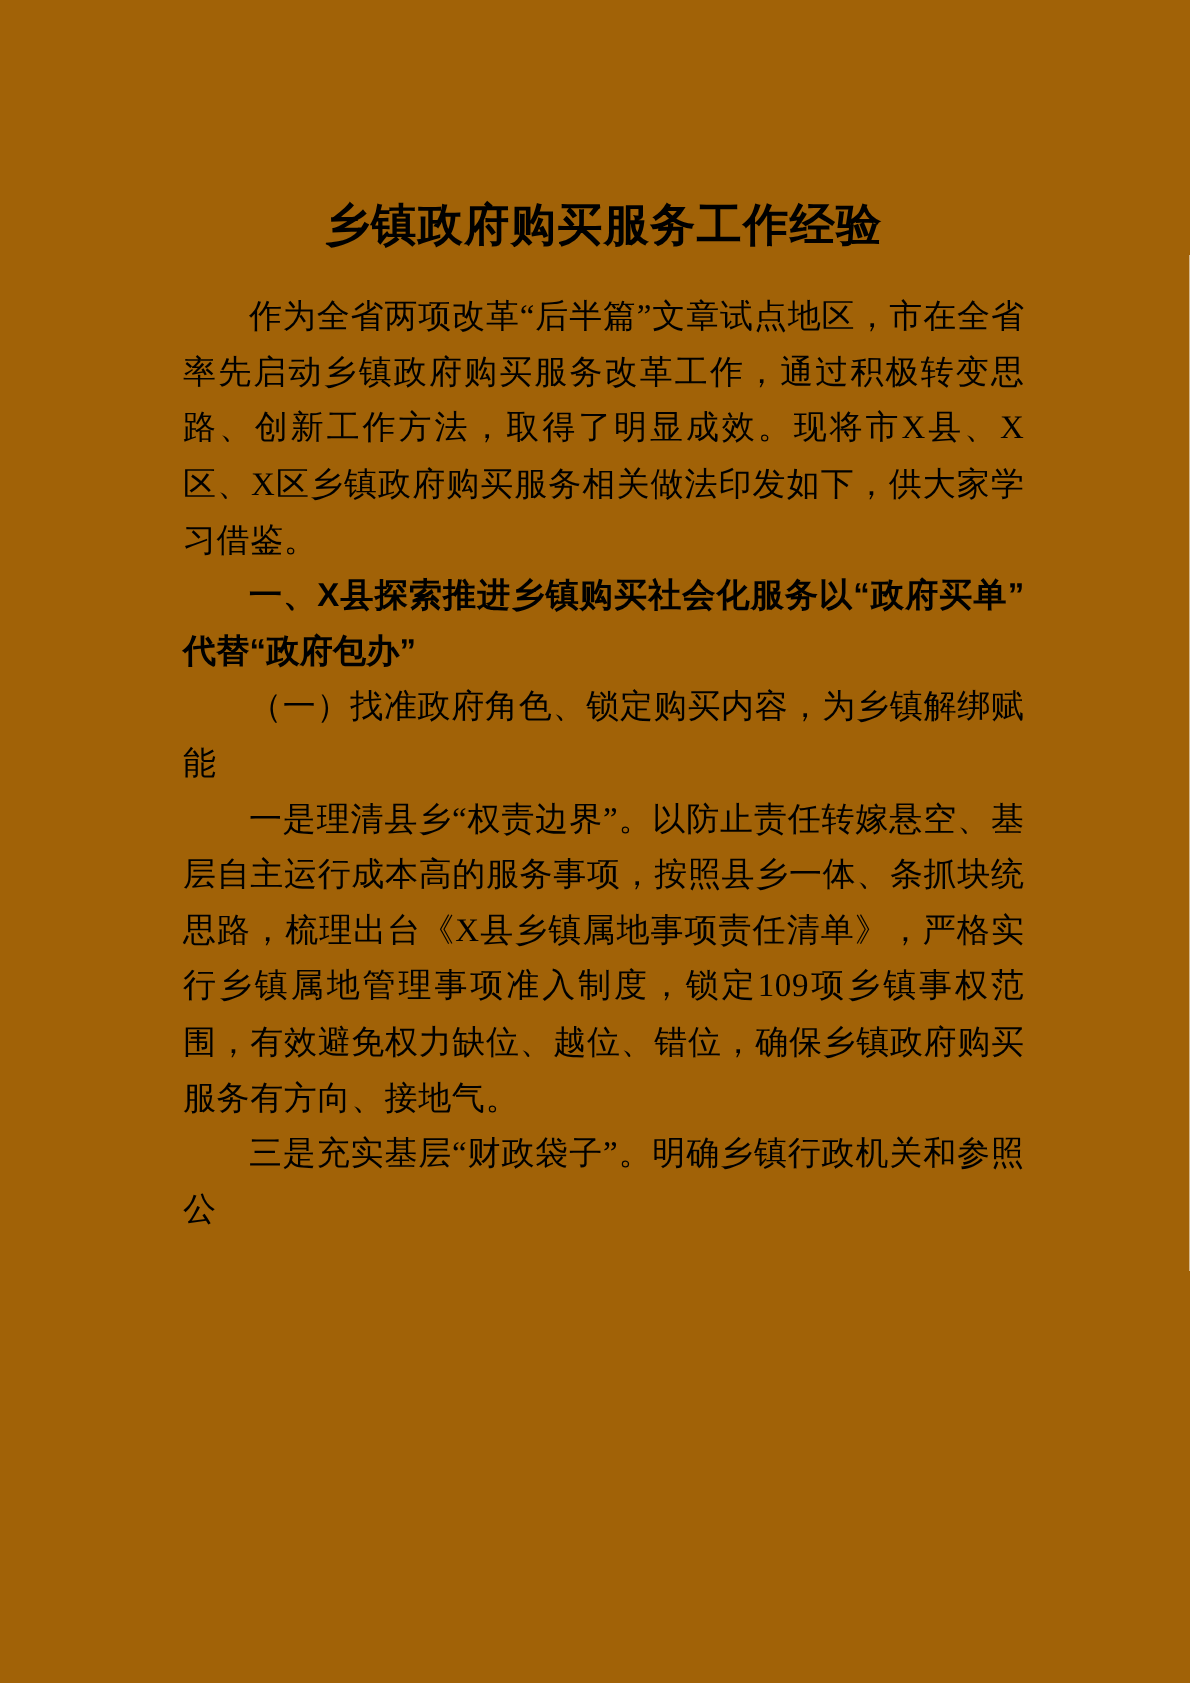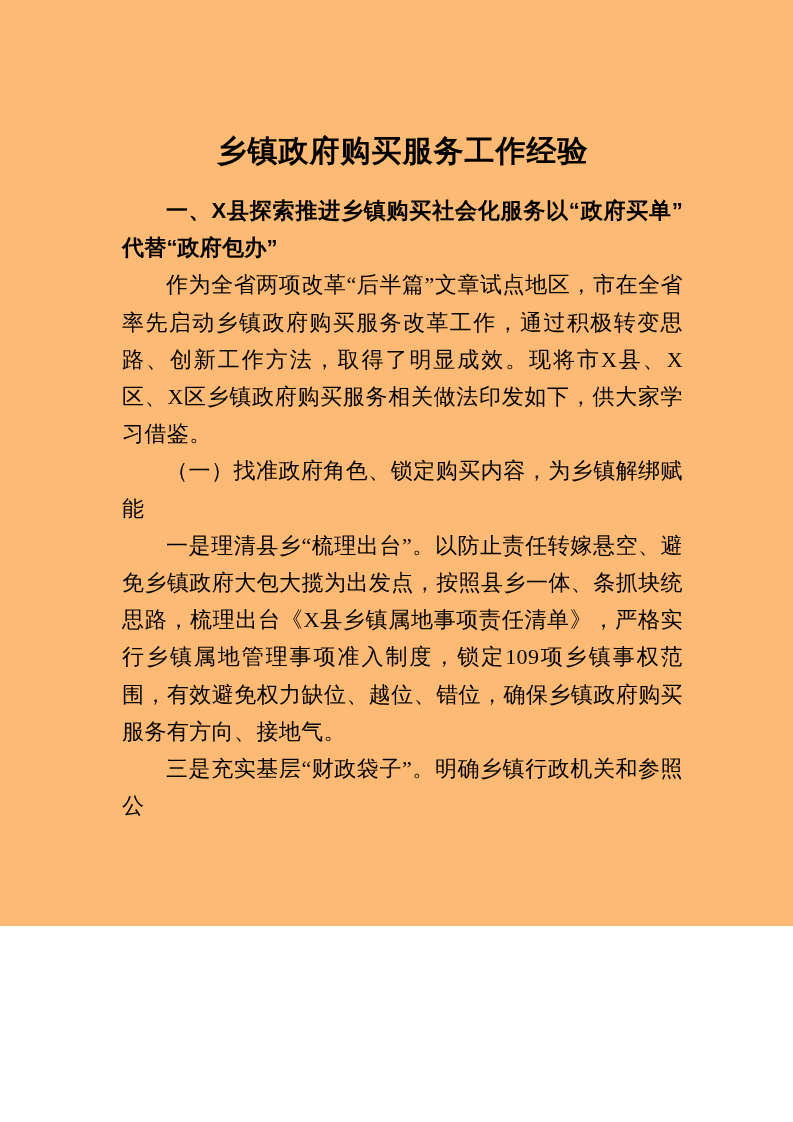--- a/index.html
+++ b/index.html
@@ -3,23 +3,23 @@
 <meta charset="utf-8">
 <style>
   html, body {
     margin: 0;
     padding: 0;
     background: #ffffff;
   }
   .page {
     position: relative;
     width: 793px;
-    height: 926px;
+    height: 1122px;
     margin: 0 auto;
-    background: #fdba74;
+    background: #a16207;
     overflow: hidden;
     color: #000000;
     font-family: "Liberation Serif", serif;
   }
   .doc {
     position: absolute;
     left: 122px;
     top: 131px;
     width: 561px;
   }
@@ -52,24 +52,24 @@
     font-weight: 400;
   }
 </style>
 </head>
 <body>
 
 <div class="page">
   <div class="doc">
     <h1 class="doc-title">乡镇政府购买服务工作经验</h1>
 
+    <p class="block paragraph">作为全省两项改革“后半篇”文章试点地区，市在全省率先启动乡镇政府购买服务改革工作，通过积极转变思路、创新工作方法，取得了明显成效。现将市X县、X区、X区乡镇政府购买服务相关做法印发如下，供大家学习借鉴。</p>
+
     <p class="block heading1">一、X县探索推进乡镇购买社会化服务以“政府买单”代替“政府包办”</p>
-
-    <p class="block paragraph">作为全省两项改革“后半篇”文章试点地区，市在全省率先启动乡镇政府购买服务改革工作，通过积极转变思路、创新工作方法，取得了明显成效。现将市X县、X区、X区乡镇政府购买服务相关做法印发如下，供大家学习借鉴。</p>
 
     <p class="block heading2">（一）找准政府角色、锁定购买内容，为乡镇解绑赋能</p>
 
-    <p class="block paragraph">一是理清县乡“梳理出台”。以防止责任转嫁悬空、避免乡镇政府大包大揽为出发点，按照县乡一体、条抓块统思路，梳理出台《X县乡镇属地事项责任清单》，严格实行乡镇属地管理事项准入制度，锁定109项乡镇事权范围，有效避免权力缺位、越位、错位，确保乡镇政府购买服务有方向、接地气。</p>
+    <p class="block paragraph">一是理清县乡“权责边界”。以防止责任转嫁悬空、基层自主运行成本高的服务事项，按照县乡一体、条抓块统思路，梳理出台《X县乡镇属地事项责任清单》，严格实行乡镇属地管理事项准入制度，锁定109项乡镇事权范围，有效避免权力缺位、越位、错位，确保乡镇政府购买服务有方向、接地气。</p>
 
 
     <p class="block paragraph">三是充实基层“财政袋子”。明确乡镇行政机关和参照公</p>
   </div>
 </div>
 
 </body></html>

